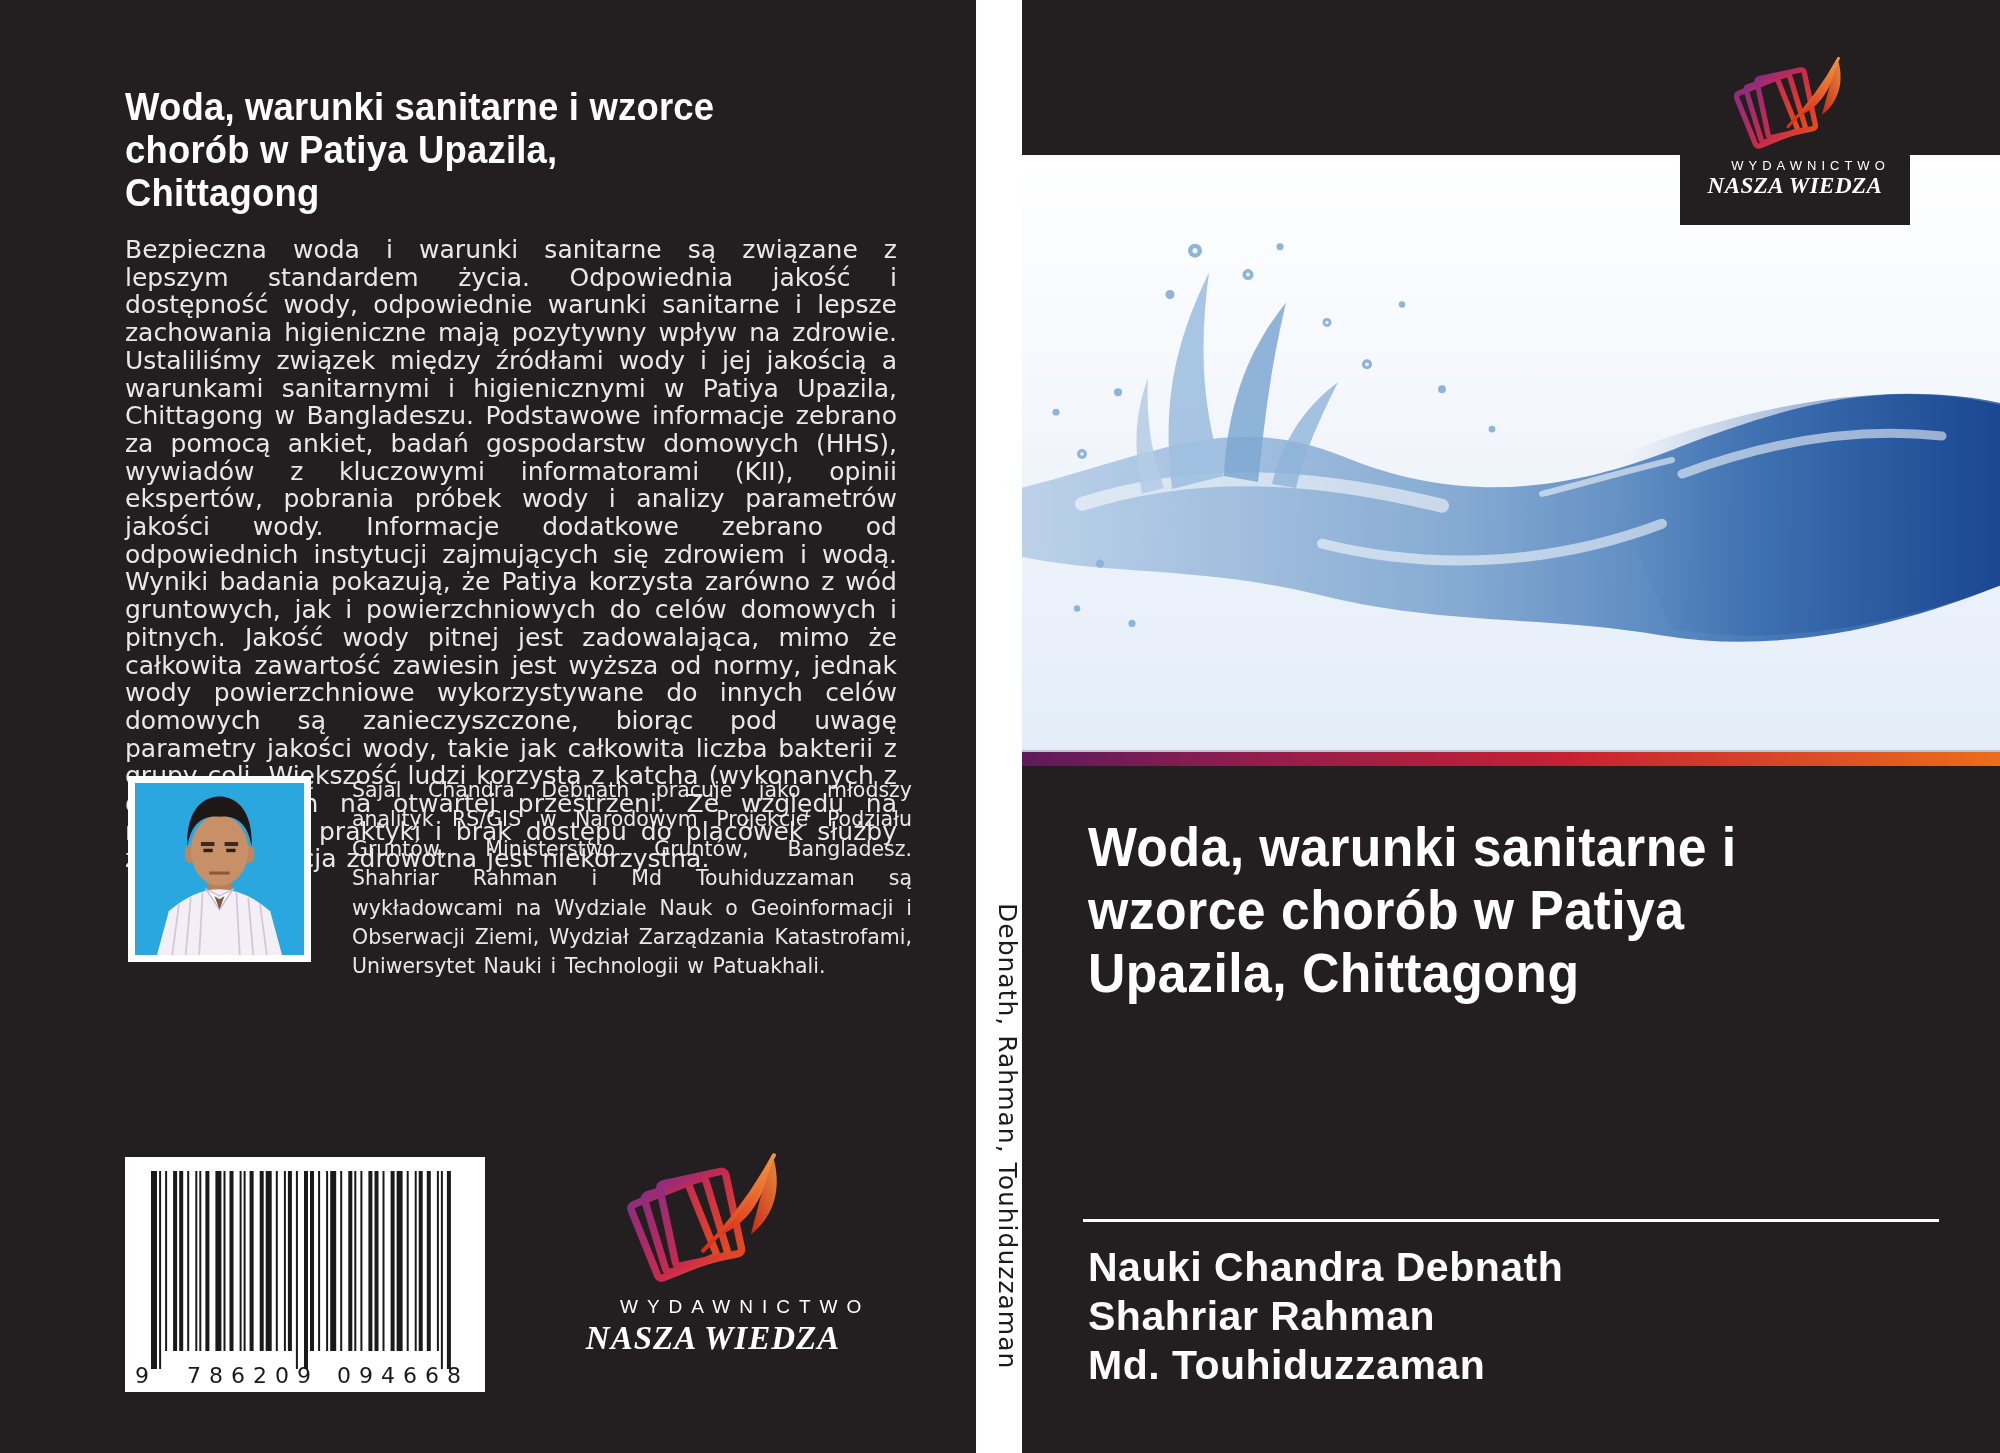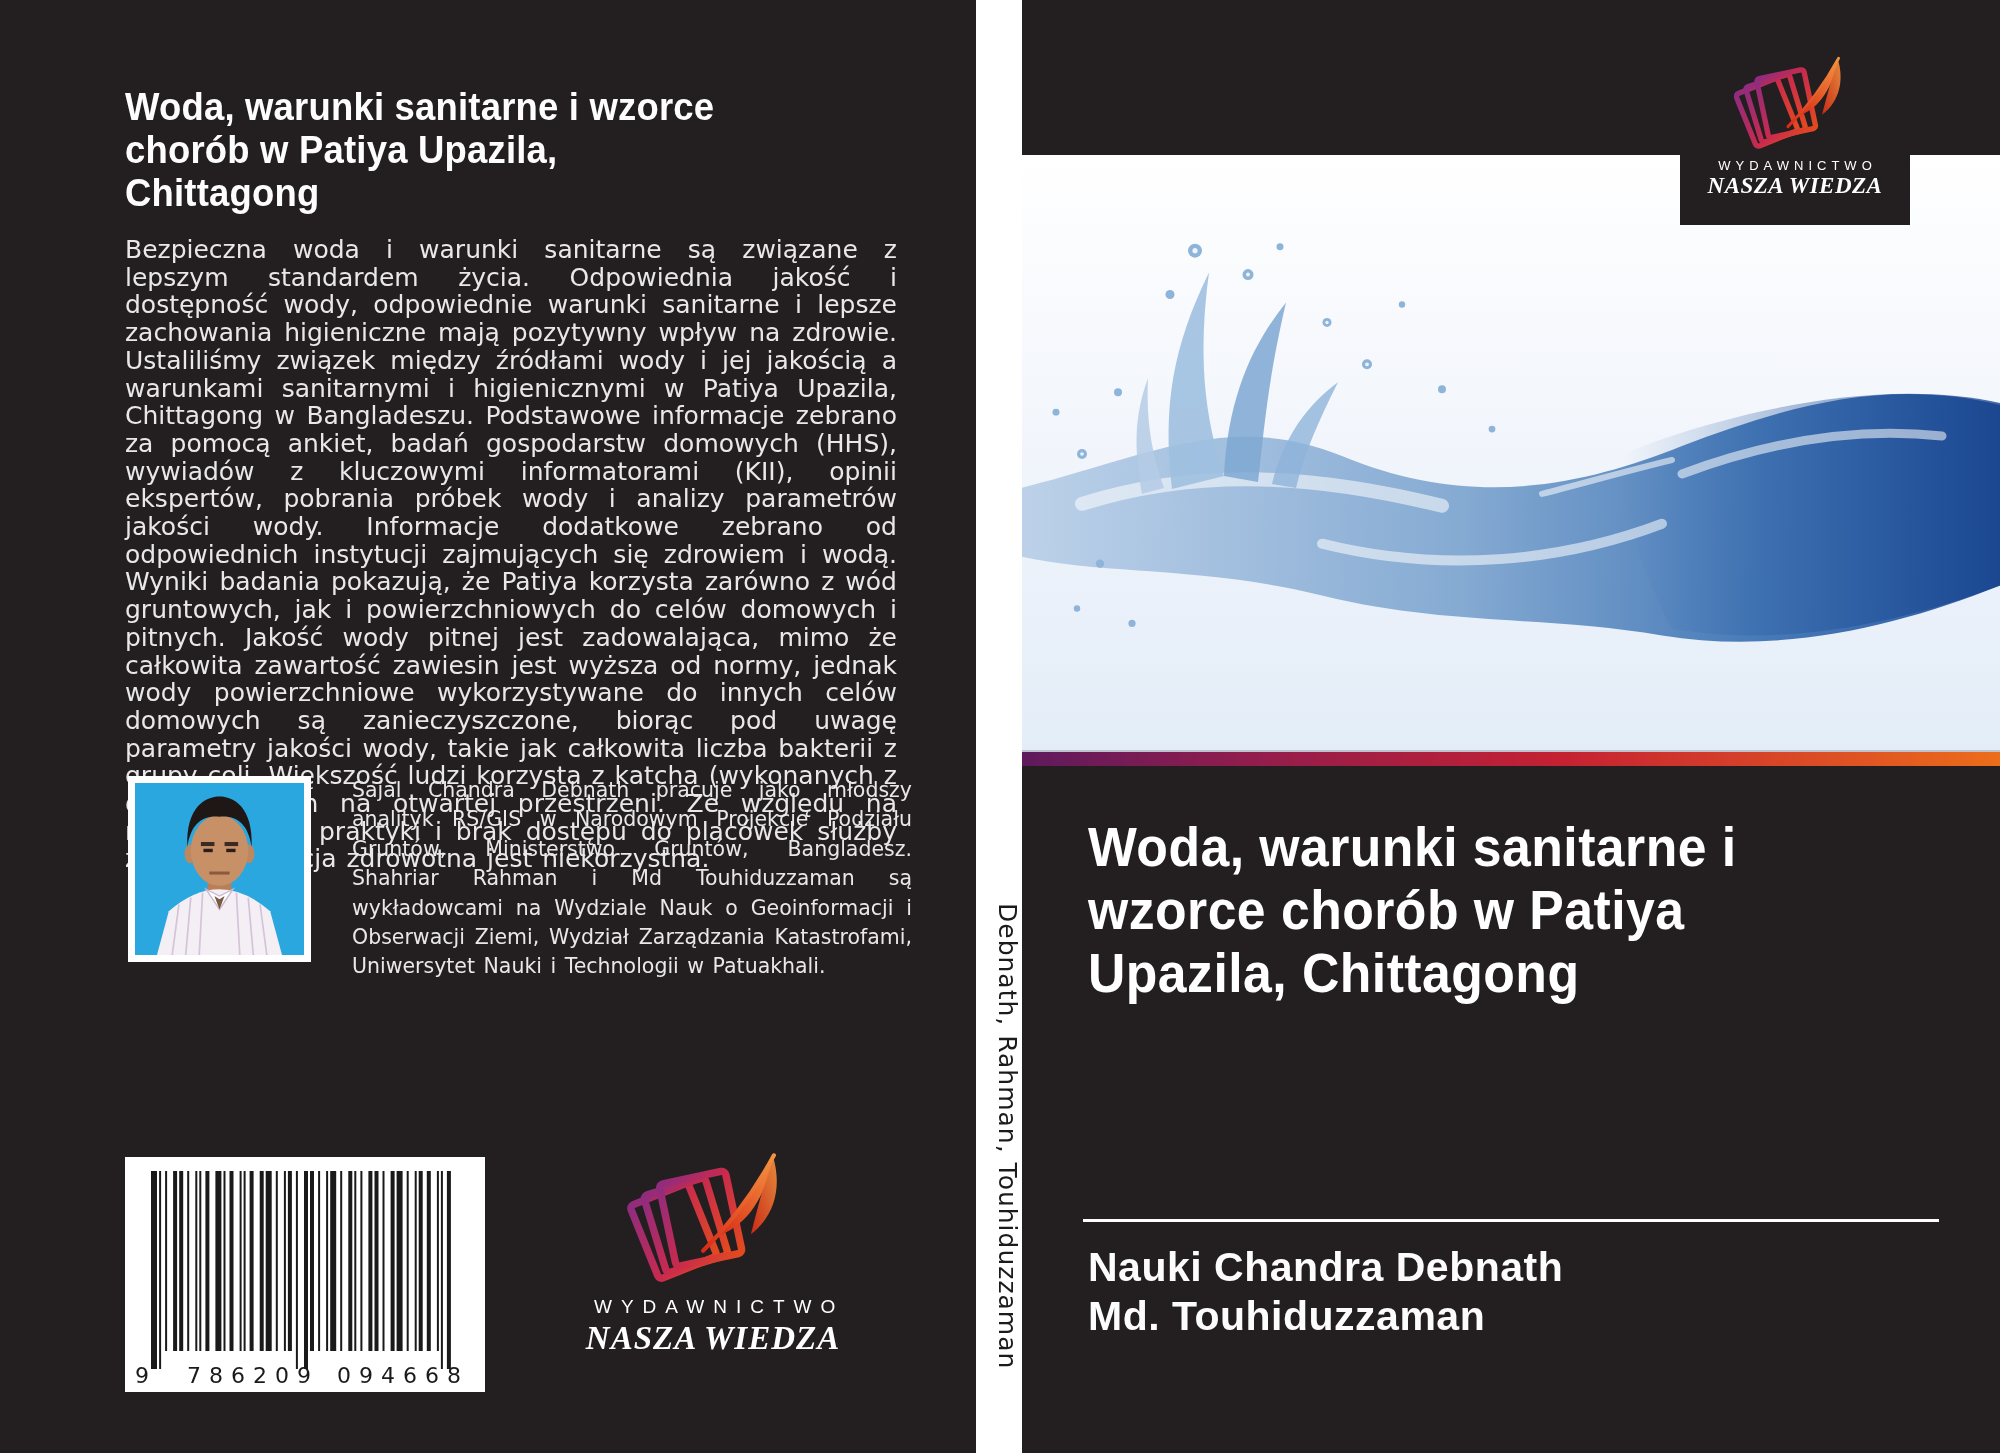--- a/index.html
+++ b/index.html
@@ -16,21 +16,21 @@
             box-sizing:border-box;padding:7px;}
   .portrait svg{display:block;width:100%;height:100%;}
   .bio{position:absolute;left:352px;top:776px;width:560px;color:#e9e7e7;
        font-size:20.5px;line-height:29.4px;text-align:justify;word-spacing:2px;}
   .barcode-box{position:absolute;left:125px;top:1157px;width:360px;height:235px;background:#fff;}
   .barcode-box svg{display:block;width:100%;height:100%;}
   
   .pub{position:absolute;text-align:center;color:#fff;}
   .pub-back{left:585px;top:1152px;width:256px;}
   .pub-label{font-family:"Liberation Sans",sans-serif;font-size:19px;letter-spacing:9px;
-             margin-top:4px;white-space:nowrap;text-indent:9px;}
+             margin-top:4px;white-space:nowrap;text-indent:9px;padding-left:26px;}
   .pub-name{font-family:"Liberation Serif","DejaVu Serif",serif;font-weight:bold;font-size:33px;
             letter-spacing:1px;margin-top:2px;white-space:nowrap;font-style:italic;}
   
   .spine{position:absolute;left:976px;top:0;width:46px;height:1453px;background:#ffffff;}
   .spine-text{position:absolute;top:903px;left:0;width:46px;display:flex;justify-content:center;
               writing-mode:vertical-rl;color:#1b1b1b;font-size:25px;letter-spacing:1px;
               font-family:"DejaVu Sans",sans-serif;}
   
   .front{position:absolute;left:1022px;top:0;width:978px;height:1453px;background:#231f20;}
   .photo{position:absolute;left:0;top:155px;width:978px;height:597px;background:#fff;
@@ -272,16 +272,17 @@
     <div class="front-title">
       <div>Woda, warunki sanitarne i</div>
       <div>wzorce chorób w Patiya</div>
       <div>Upazila, Chittagong</div>
     </div>
 
     <div class="rule"></div>
 
     <div class="authors">
       <div>Nauki Chandra Debnath</div>
+      <div>Shahriar Rahman</div>
       <div>Md. Touhiduzzaman</div>
     </div>
   </div>
 </div>
 
 </body></html>

